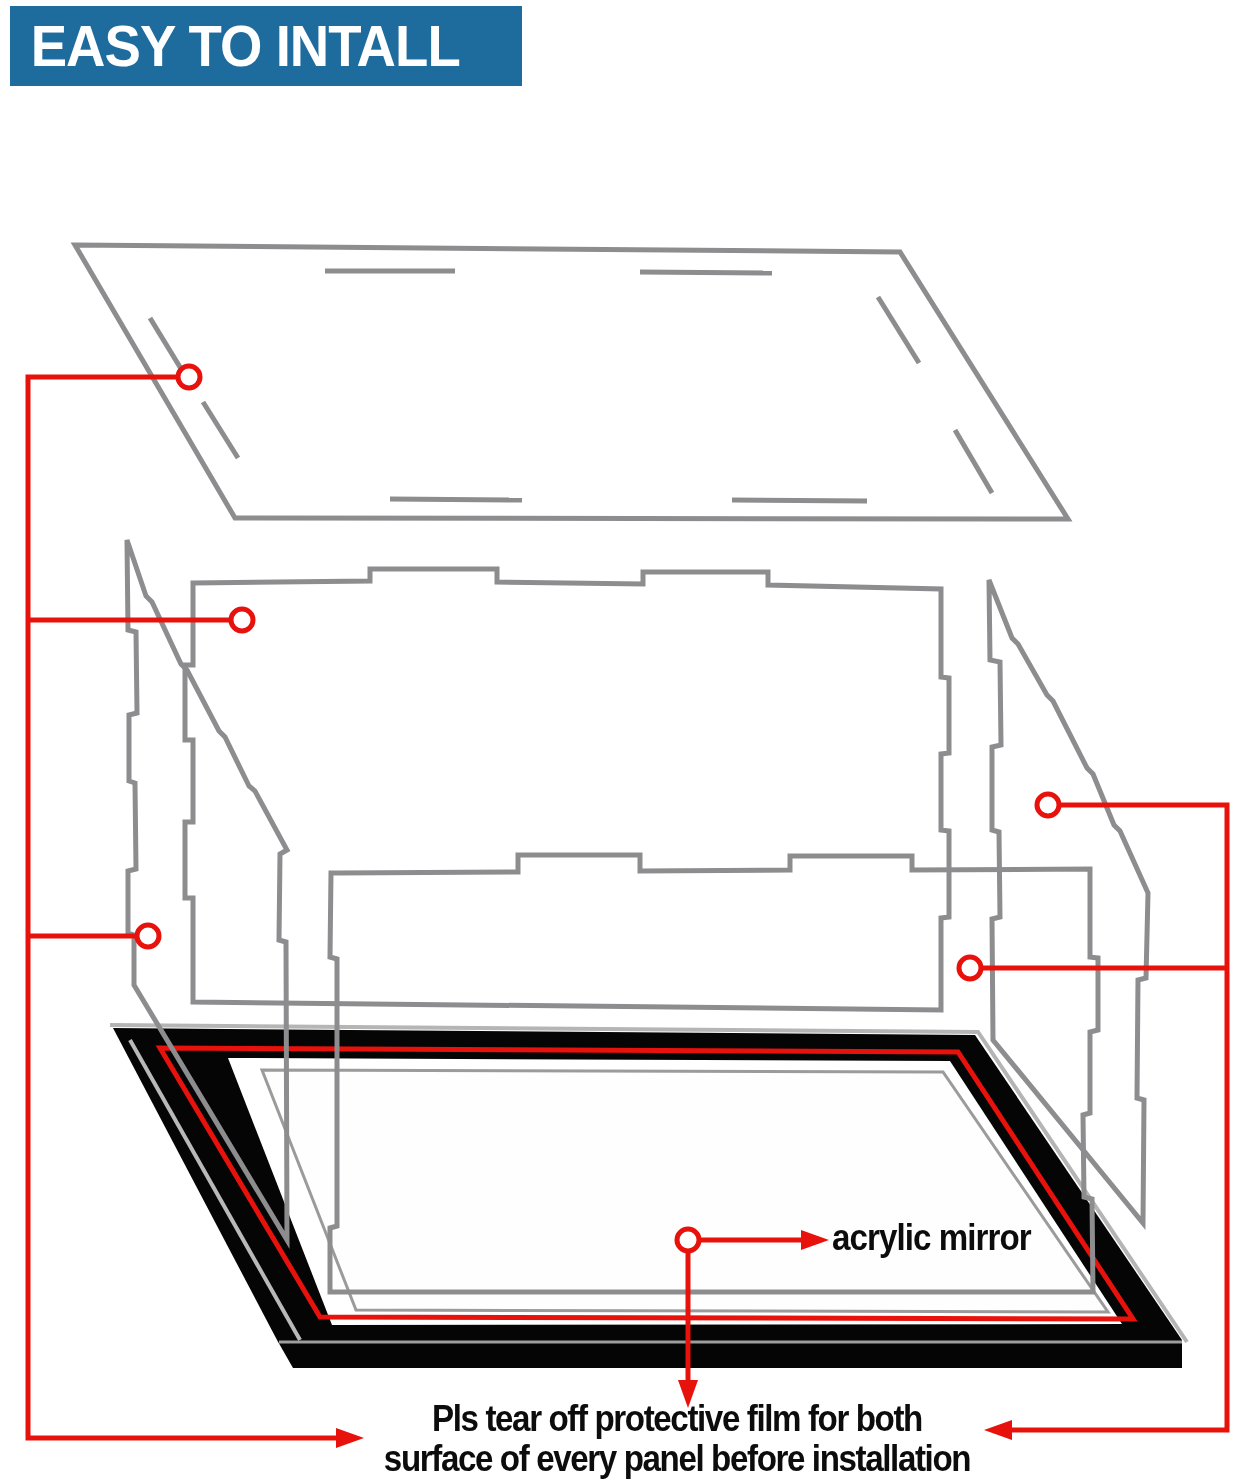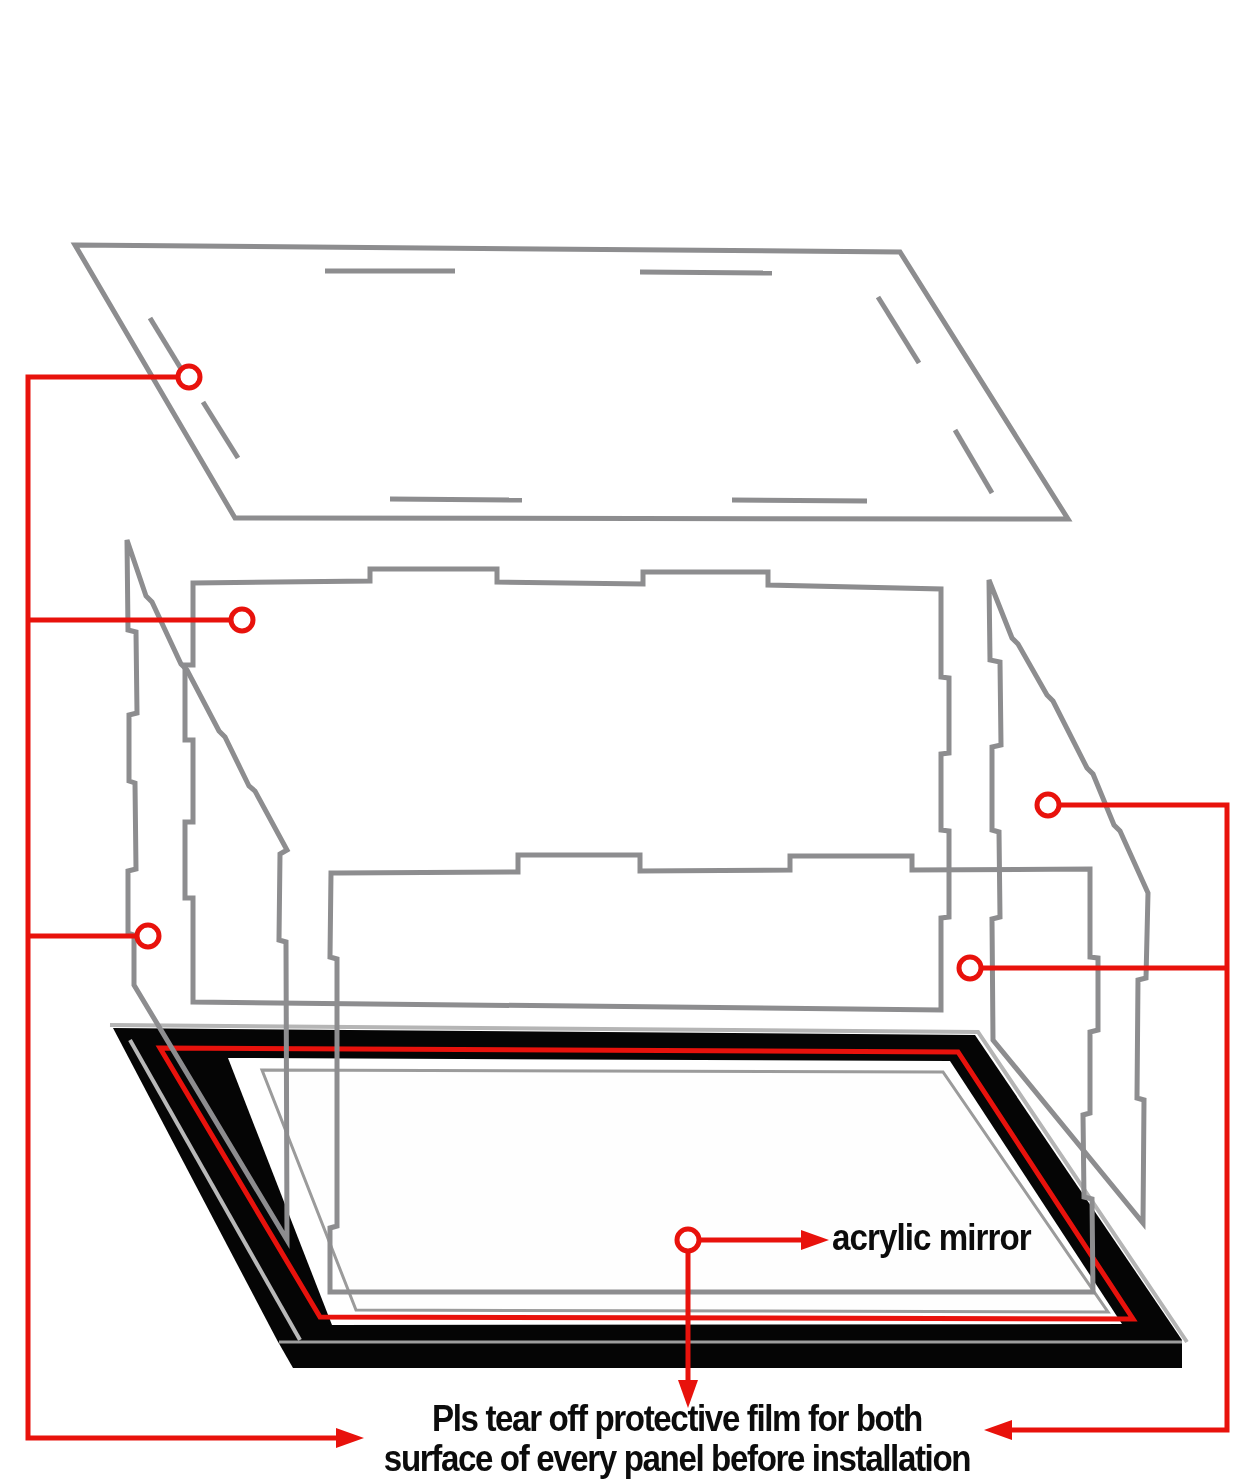--- a/index.html
+++ b/index.html
@@ -93,20 +93,23 @@
     <g fill="#ffffff" stroke="#e8120c" stroke-width="5">
       <circle cx="189" cy="377" r="11"></circle>
       <circle cx="242" cy="620" r="11"></circle>
       <circle cx="148" cy="936" r="11"></circle>
       <circle cx="1048" cy="805" r="11"></circle>
       <circle cx="970" cy="968" r="11"></circle>
       <circle cx="688" cy="1240" r="11"></circle>
     </g>
   </svg>
 
+  <div class="hdr">
+    <span>EASY TO INTALL</span>
+  </div>
 
   <div class="lbl-mirror">acrylic mirror</div>
 
   <div class="instr">
     <div>Pls tear off protective film for both</div>
     <div>surface of every panel before installation</div>
   </div>
 
 </div>
 

